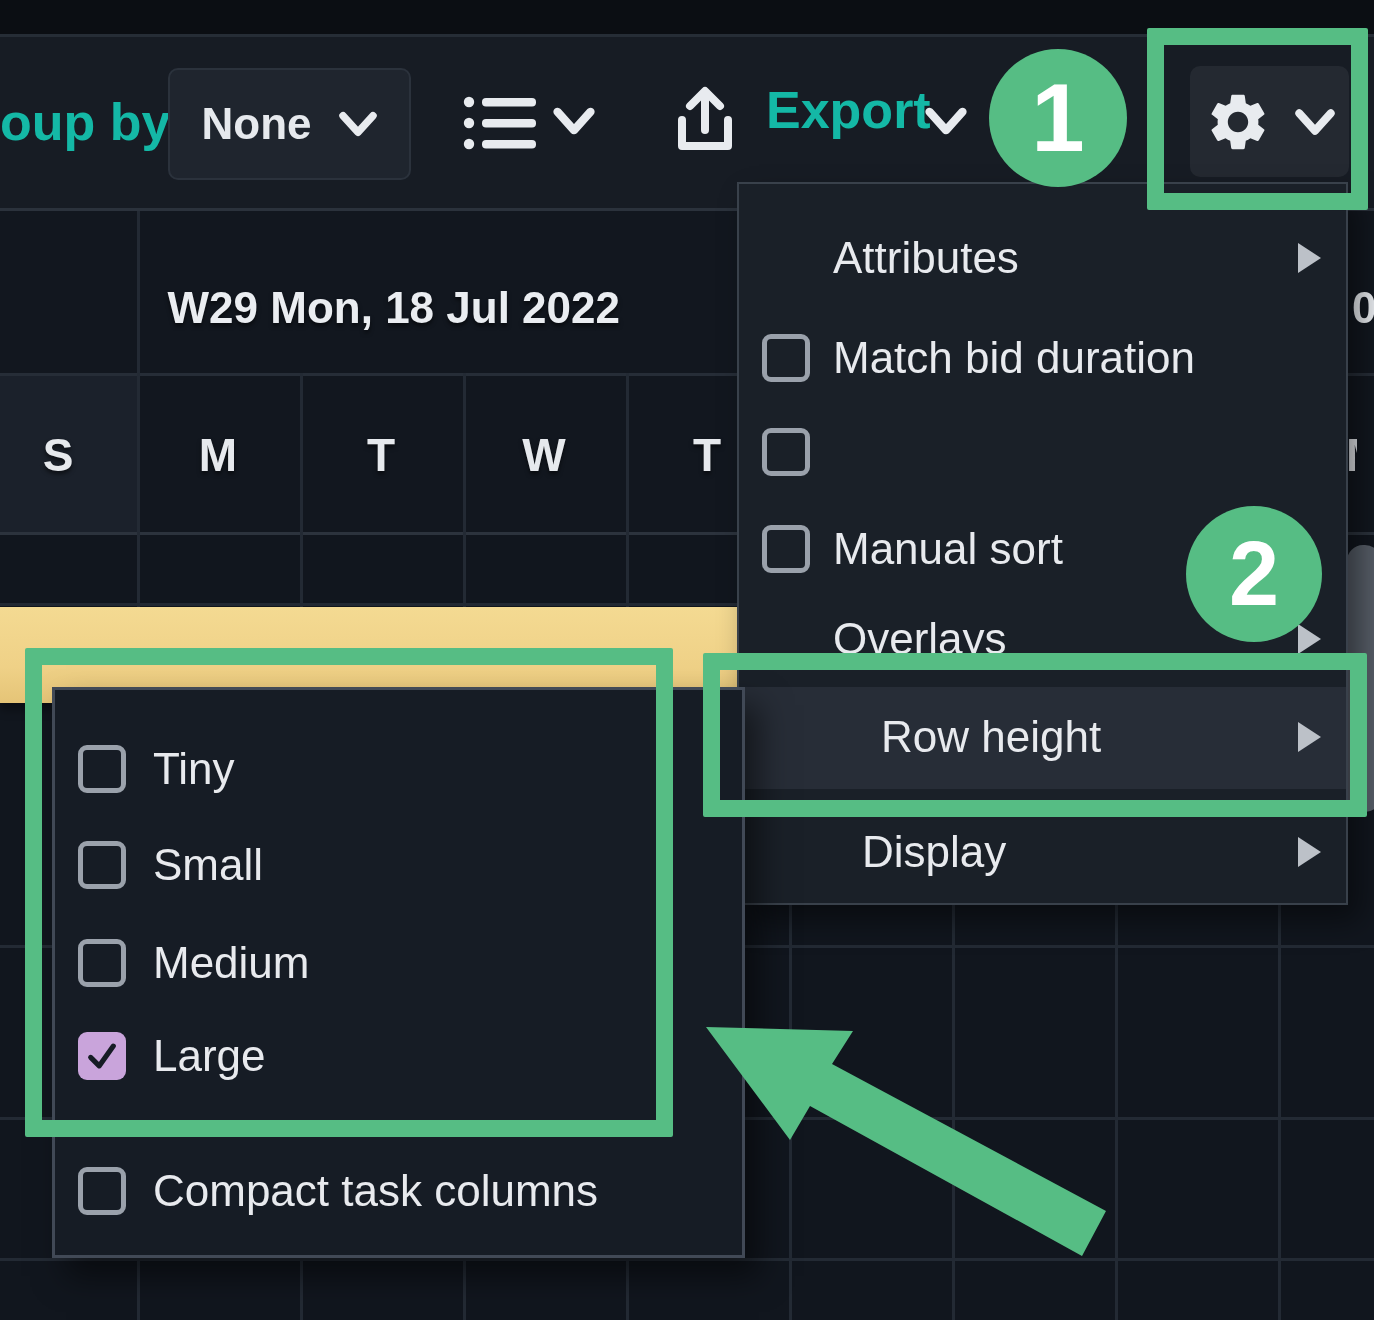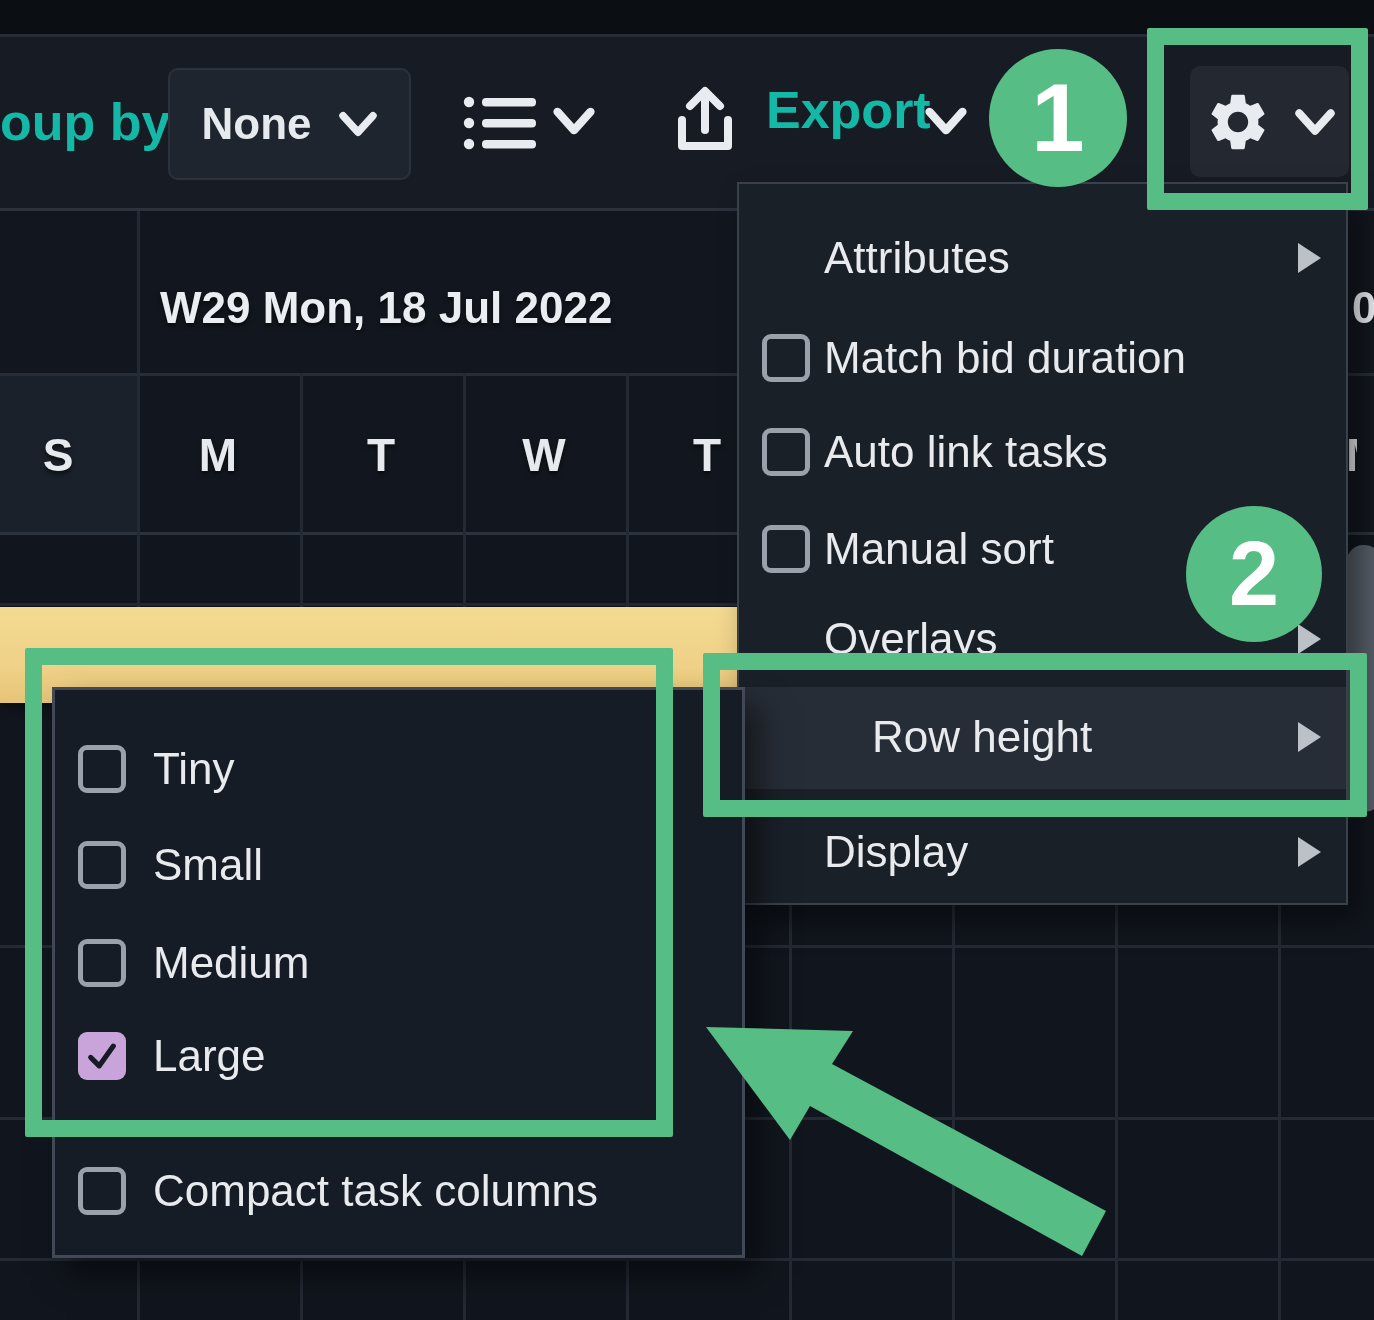--- a/index.html
+++ b/index.html
@@ -13,21 +13,21 @@
   .toolbar-border{left:0;top:208px;width:1374px;height:3px;background:#2b323c;}
   .tb-label{font-size:52px;font-weight:700;color:#14b8a6;line-height:52px;}
   .none-btn{left:168px;top:68px;width:243px;height:112px;background:#1f252e;border:2px solid #2b323c;
             border-radius:10px;display:flex;align-items:center;justify-content:center;gap:26px;box-sizing:border-box;}
   .none-btn span{font-size:44px;font-weight:600;color:#e6e9ed;}
   .icon{display:block;}
   .gear-btn{left:1190px;top:66px;width:159px;height:111px;background:#242931;border-radius:10px;
             display:flex;align-items:center;justify-content:center;gap:22px;}
   
   .header-band{left:0;top:211px;width:1374px;height:321px;background:#12171f;}
-  .week-label{left:160px;top:283px;width:460px;text-align:left;font-size:44px;font-weight:700;
+  .week-label{left:160px;top:283px;width:460px;text-align:right;font-size:44px;font-weight:700;
               color:#eaedf1;text-shadow:0 3px 4px rgba(0,0,0,.55);}
   .week-frag{left:1352px;top:283px;font-size:44px;font-weight:700;color:#eaedf1;}
   .weekend-cell{left:0;top:373px;width:137px;height:159px;background:#1b212b;}
   .day-row-top{left:0;top:373px;width:1374px;height:3px;background:#262d37;}
   .day-row-bottom{left:0;top:532px;width:1374px;height:3px;background:#2c333d;}
   .day-letter{top:428px;width:56px;text-align:center;font-size:46px;font-weight:700;color:#e6e9ed;
               text-shadow:0 3px 4px rgba(0,0,0,.55);}
   .day-frag{left:1346px;top:428px;width:11px;overflow:hidden;font-size:46px;font-weight:700;color:#e6e9ed;}
   
   .vline{width:3px;background:#232a34;top:373px;height:947px;}
@@ -36,21 +36,21 @@
   
   .task-bar{left:0;top:607px;width:737px;height:96px;
             background:linear-gradient(180deg,#f4da92 0%,#efd187 62%,#e5c477 100%);
             box-shadow:0 6px 10px rgba(0,0,0,.4);}
   
   .scroll-thumb{left:1347px;top:545px;width:34px;height:267px;border-radius:16px;background:#575e68;}
   
   .menu{left:737px;top:182px;width:611px;height:723px;background:#1a2028;border:2px solid #39414b;
         box-sizing:border-box;box-shadow:12px 16px 28px rgba(0,0,0,.45);}
   .menu .hover-row{left:0;top:503px;width:607px;height:102px;background:#272d37;}
-  .mi-text{left:85px;font-size:44px;color:#e8eaee;line-height:52px;white-space:nowrap;}
+  .mi-text{left:94px;font-size:44px;color:#e8eaee;line-height:52px;white-space:nowrap;}
   .mi-arrow{left:559px;width:0;height:0;border-left:23px solid #bcc1c8;
             border-top:15px solid transparent;border-bottom:15px solid transparent;}
   .checkbox{width:48px;height:48px;border:5px solid #9aa1ab;border-radius:9px;box-sizing:border-box;background:transparent;}
   .menu .checkbox{left:23px;}
   .checkbox.checked{background:#c9a4db;border:none;display:flex;align-items:center;justify-content:center;}
   
   .panel{left:52px;top:687px;width:693px;height:571px;background:#161c25;border:3px solid #414956;
          box-sizing:border-box;box-shadow:14px 18px 30px rgba(0,0,0,.5);}
   .panel .checkbox{left:23px;}
   .panel .mi-text{left:98px;}
@@ -152,32 +152,31 @@
   <div class="abs menu">
     <div class="abs hover-row"></div>
 
     <div class="abs mi-text" style="top:48px;">Attributes</div>
     <div class="abs mi-arrow" style="top:59px;"></div>
 
     <div class="abs checkbox" style="top:150px;"></div>
     <div class="abs mi-text" style="top:148px;">Match bid duration</div>
 
     <div class="abs checkbox" style="top:244px;"></div>
-    <div class="abs mi-text" style="top:242px;">Auto link tasks</div>
 
     <div class="abs checkbox" style="top:341px;"></div>
     <div class="abs mi-text" style="top:339px;text-align:center;">Manual sort</div>
 
     <div class="abs mi-text" style="top:429px;">Overlays</div>
     <div class="abs mi-arrow" style="top:440px;"></div>
 
     <div class="abs mi-text" style="top:527px;margin-left:48px;">Row height</div>
     <div class="abs mi-arrow" style="top:538px;"></div>
 
-    <div class="abs mi-text" style="top:642px;">Display</div>
+    <div class="abs mi-text" style="top:642px;margin-left:29px;">Display</div>
     <div class="abs mi-arrow" style="top:653px;"></div>
   </div>
 
   <div class="abs panel">
     <div class="abs checkbox" style="top:55px;"></div>
     <div class="abs mi-text" style="top:53px;">Tiny</div>
 
     <div class="abs checkbox" style="top:151px;"></div>
     <div class="abs mi-text" style="top:149px;">Small</div>
 

